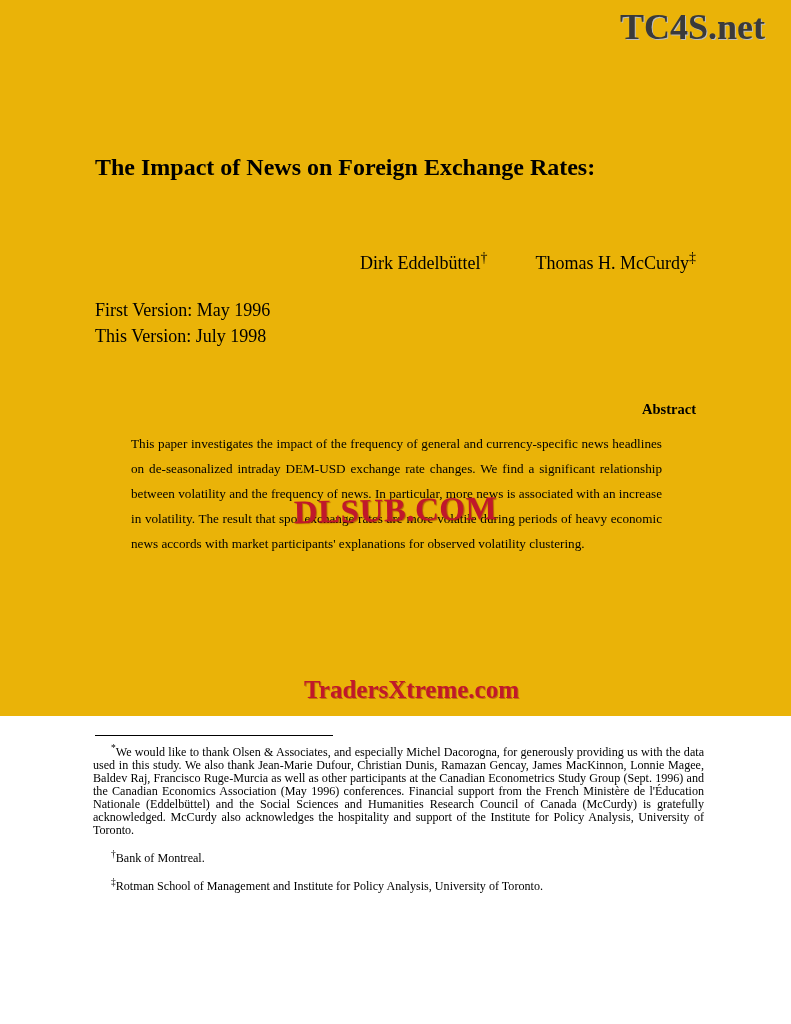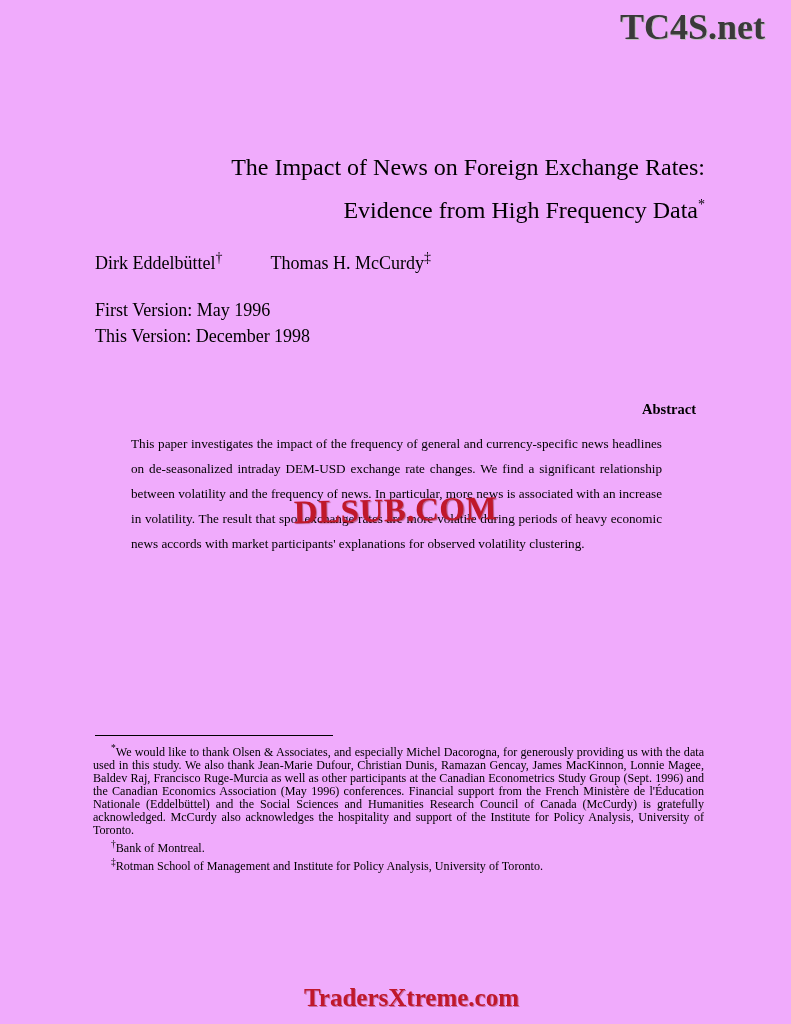--- a/index.html
+++ b/index.html
@@ -13,22 +13,22 @@
     position: relative;
     font-family: "Liberation Serif", serif;
     color: #000000;
     overflow: hidden;
   }
 
   .page {
     position: absolute;
     left: 0; top: 0;
     width: 791px;
-    height: 1024px;
-    background: #f0abfc;
+    height: 716px;
+    background: #eab308;
   }
 
   
   .wm-top {
     position: absolute;
     top: 6px;
     right: 26px;
     font-family: "Liberation Serif", serif;
     font-weight: bold;
     font-size: 36px;
@@ -63,33 +63,34 @@
     text-shadow: 1px 1px 0 rgba(120,0,0,0.35);
     padding-left: 32px;
   }
 
   
   .title {
     position: absolute;
     left: 95px;
     right: 86px;
     top: 148px;
-    text-align: right;
+    text-align: left;
     font-size: 24px;
     line-height: 38px;
+    font-weight: bold;
   }
   .title .line2 { display: block; }
   sup.fn { font-size: 14px; vertical-align: super; }
 
   .authors {
     position: absolute;
     left: 95px;
     right: 95px;
     top: 250px;
-    text-align: left;
+    text-align: right;
     font-size: 18px;
   }
   .authors .gap { display: inline-block; width: 48px; }
 
   .versions {
     position: absolute;
     left: 95px;
     right: 95px;
     top: 297px;
     text-align: left;
@@ -132,45 +133,42 @@
     left: 93px;
     width: 611px;
     top: 742px;
     font-size: 12.1px;
     line-height: 13px;
     text-align: justify;
   }
   .footnotes p {
     margin: 0 0 0 0;
   }
-  .footnotes p + p { margin-top: 1px; }
+  .footnotes p + p { margin-top: 11px; }
   .fn-ind { display: inline-block; width: 18px; }
   .fn-mark { font-size: 9.5px; vertical-align: super; }
 </style>
 </head>
 <body>
 
 <div class="page">
 
   <div class="wm-top">TC4S.net</div>
 
   <div class="title">
     <span>The Impact of News on Foreign Exchange Rates:</span>
-    <span class="line2">
-      <span>Evidence from High Frequency Data</span><sup class="fn">*</sup>
-    </span>
   </div>
 
   <div class="authors">
     <span>Dirk Eddelbüttel</span><sup class="fn">†</sup><span class="gap"></span><span>Thomas H. McCurdy</span><sup class="fn">‡</sup>
   </div>
 
   <div class="versions">
     <div>First Version:  May 1996</div>
-    <div>This Version:  December 1998</div>
+    <div>This Version:  July 1998</div>
   </div>
 
   <div class="abstract-head">Abstract</div>
   <div class="abstract-body">This paper investigates the impact of the frequency of general and currency-specific news headlines on de-seasonalized intraday DEM-USD exchange rate changes. We find a significant relationship between volatility and the frequency of news. In particular, more news is associated with an increase in volatility. The result that spot exchange rates are more volatile during periods of heavy economic news accords with market participants' explanations for observed volatility clustering.</div>
 
   <div class="wm-mid">DLSUB.COM</div>
 
   <div class="fn-rule"></div>
 
   <div class="footnotes">

